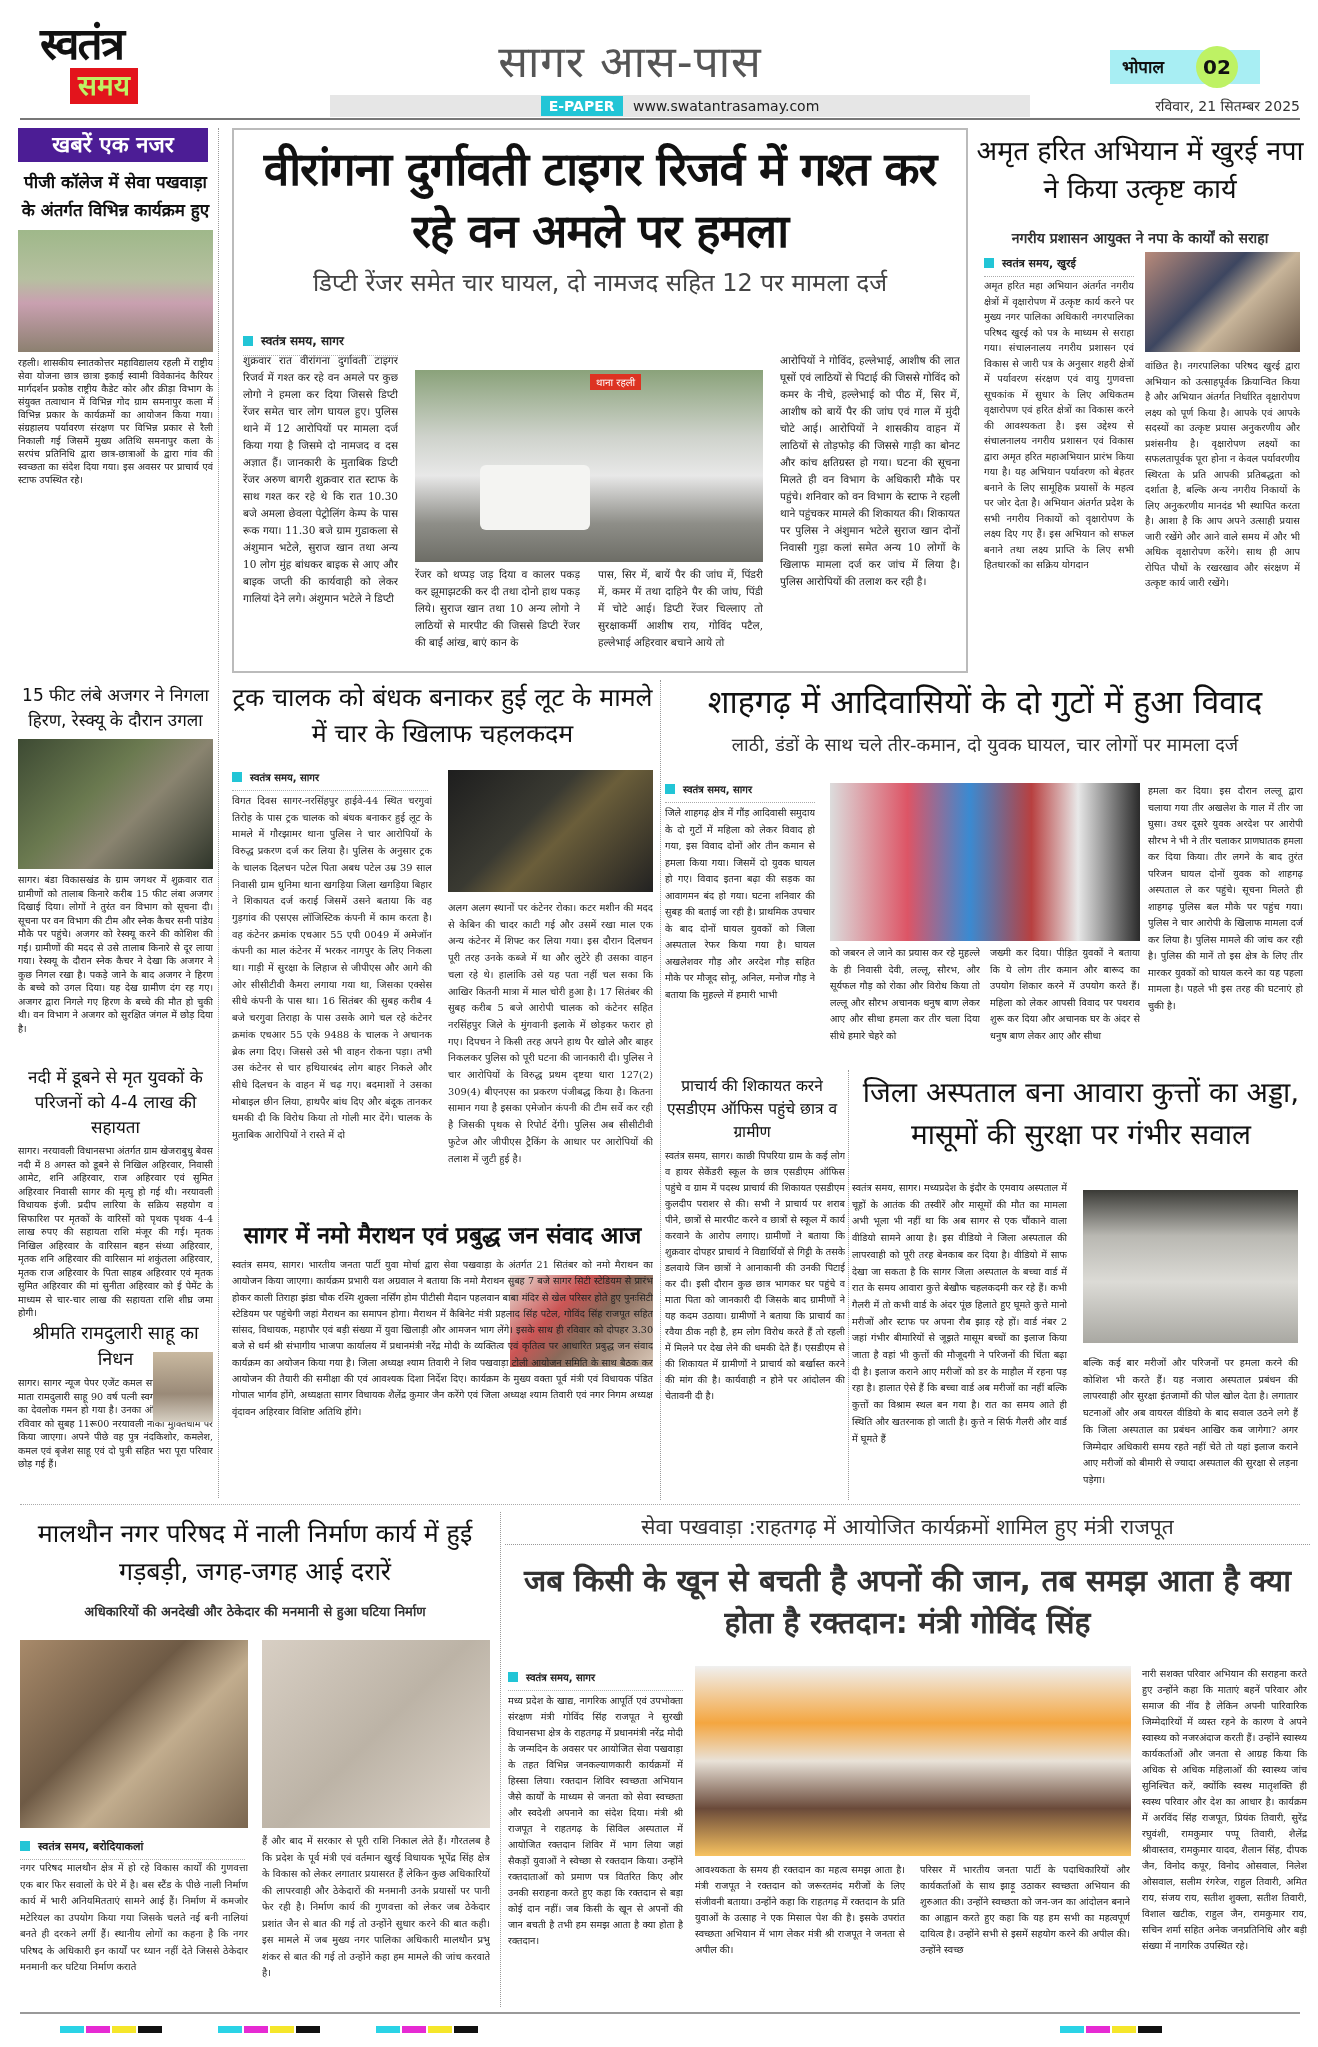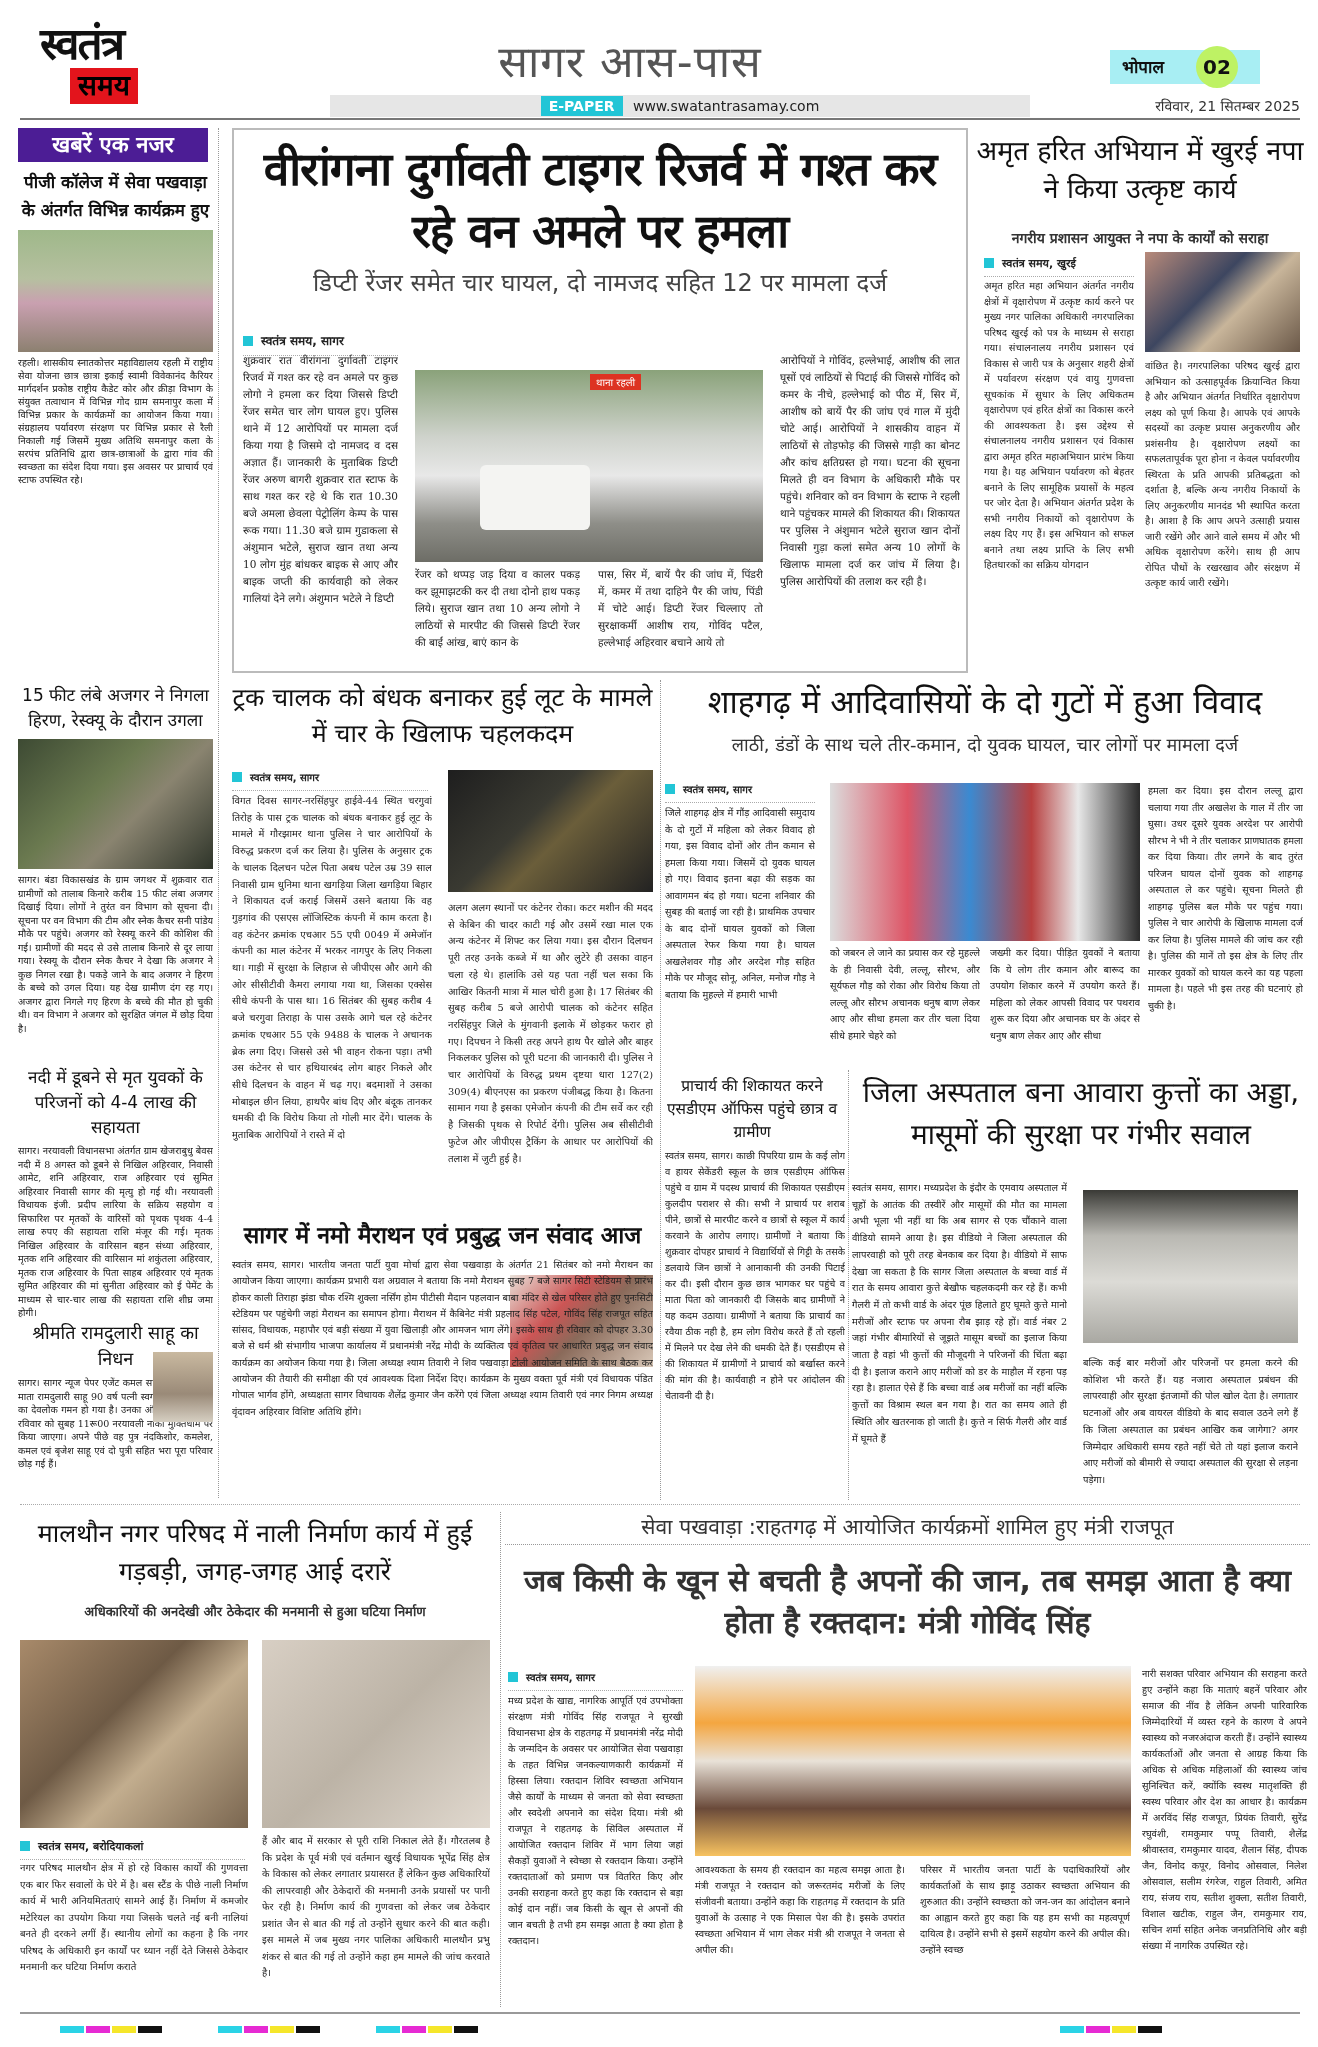--- a/index.html
+++ b/index.html
@@ -1,20 +1,20 @@
 <!DOCTYPE html>
 <html><head>
 <meta charset="utf-8">
 <style>
 *{box-sizing:border-box;margin:0;padding:0}
 body{width:1318px;height:2047px;background:#fff;font-family:"DejaVu Sans",sans-serif;color:#111;position:relative;overflow:hidden}
 .abs{position:absolute}
 .logo{left:40px;top:20px;width:135px;height:95px}
 .logo .l1{font-family:"DejaVu Serif",serif;font-weight:bold;font-size:44px;line-height:48px;color:#111;letter-spacing:-2px}
-.logo .l2{display:inline-block;margin-left:30px;background:#e3141c;color:#000000;font-weight:bold;font-size:28px;line-height:36px;padding:0 8px;font-family:"DejaVu Sans",sans-serif}
+.logo .l2{display:inline-block;margin-left:30px;background:#e3141c;color:#bef264;font-weight:bold;font-size:28px;line-height:36px;padding:0 8px;font-family:"DejaVu Sans",sans-serif}
 .mast-title{left:330px;top:30px;width:600px;text-align:center;font-size:44px;color:#555;font-family:"DejaVu Sans",sans-serif;letter-spacing:1px}
 .epaper-bar{left:330px;top:95px;width:700px;height:22px;background:#e6e6e6;text-align:center;font-size:14px;line-height:22px;color:#222}
 .epaper-bar .tag{background:#22c5d6;color:#fff;padding:2px 8px;margin-right:6px;font-weight:bold}
 .edition{left:1110px;top:50px;width:150px;height:34px;background:#a8eef3;font-size:17px;font-weight:bold;line-height:34px;padding-left:12px}
 .edition .pg{position:absolute;right:22px;top:-4px;width:42px;height:42px;border-radius:50%;background:#bef264;text-align:center;line-height:42px;font-size:20px}
 .dateline{left:1080px;top:96px;width:220px;text-align:right;font-size:14px;color:#333}
 .rule{left:20px;top:118px;width:1280px;height:2px;background:#777}
 .vdot{border-left:1px dotted #999}
 .hdot{border-top:1px dotted #aaa}
 .sec-badge{left:18px;top:128px;width:190px;height:34px;background:#4c1d95;color:#fff;font-size:22px;font-weight:bold;text-align:center;line-height:34px}

